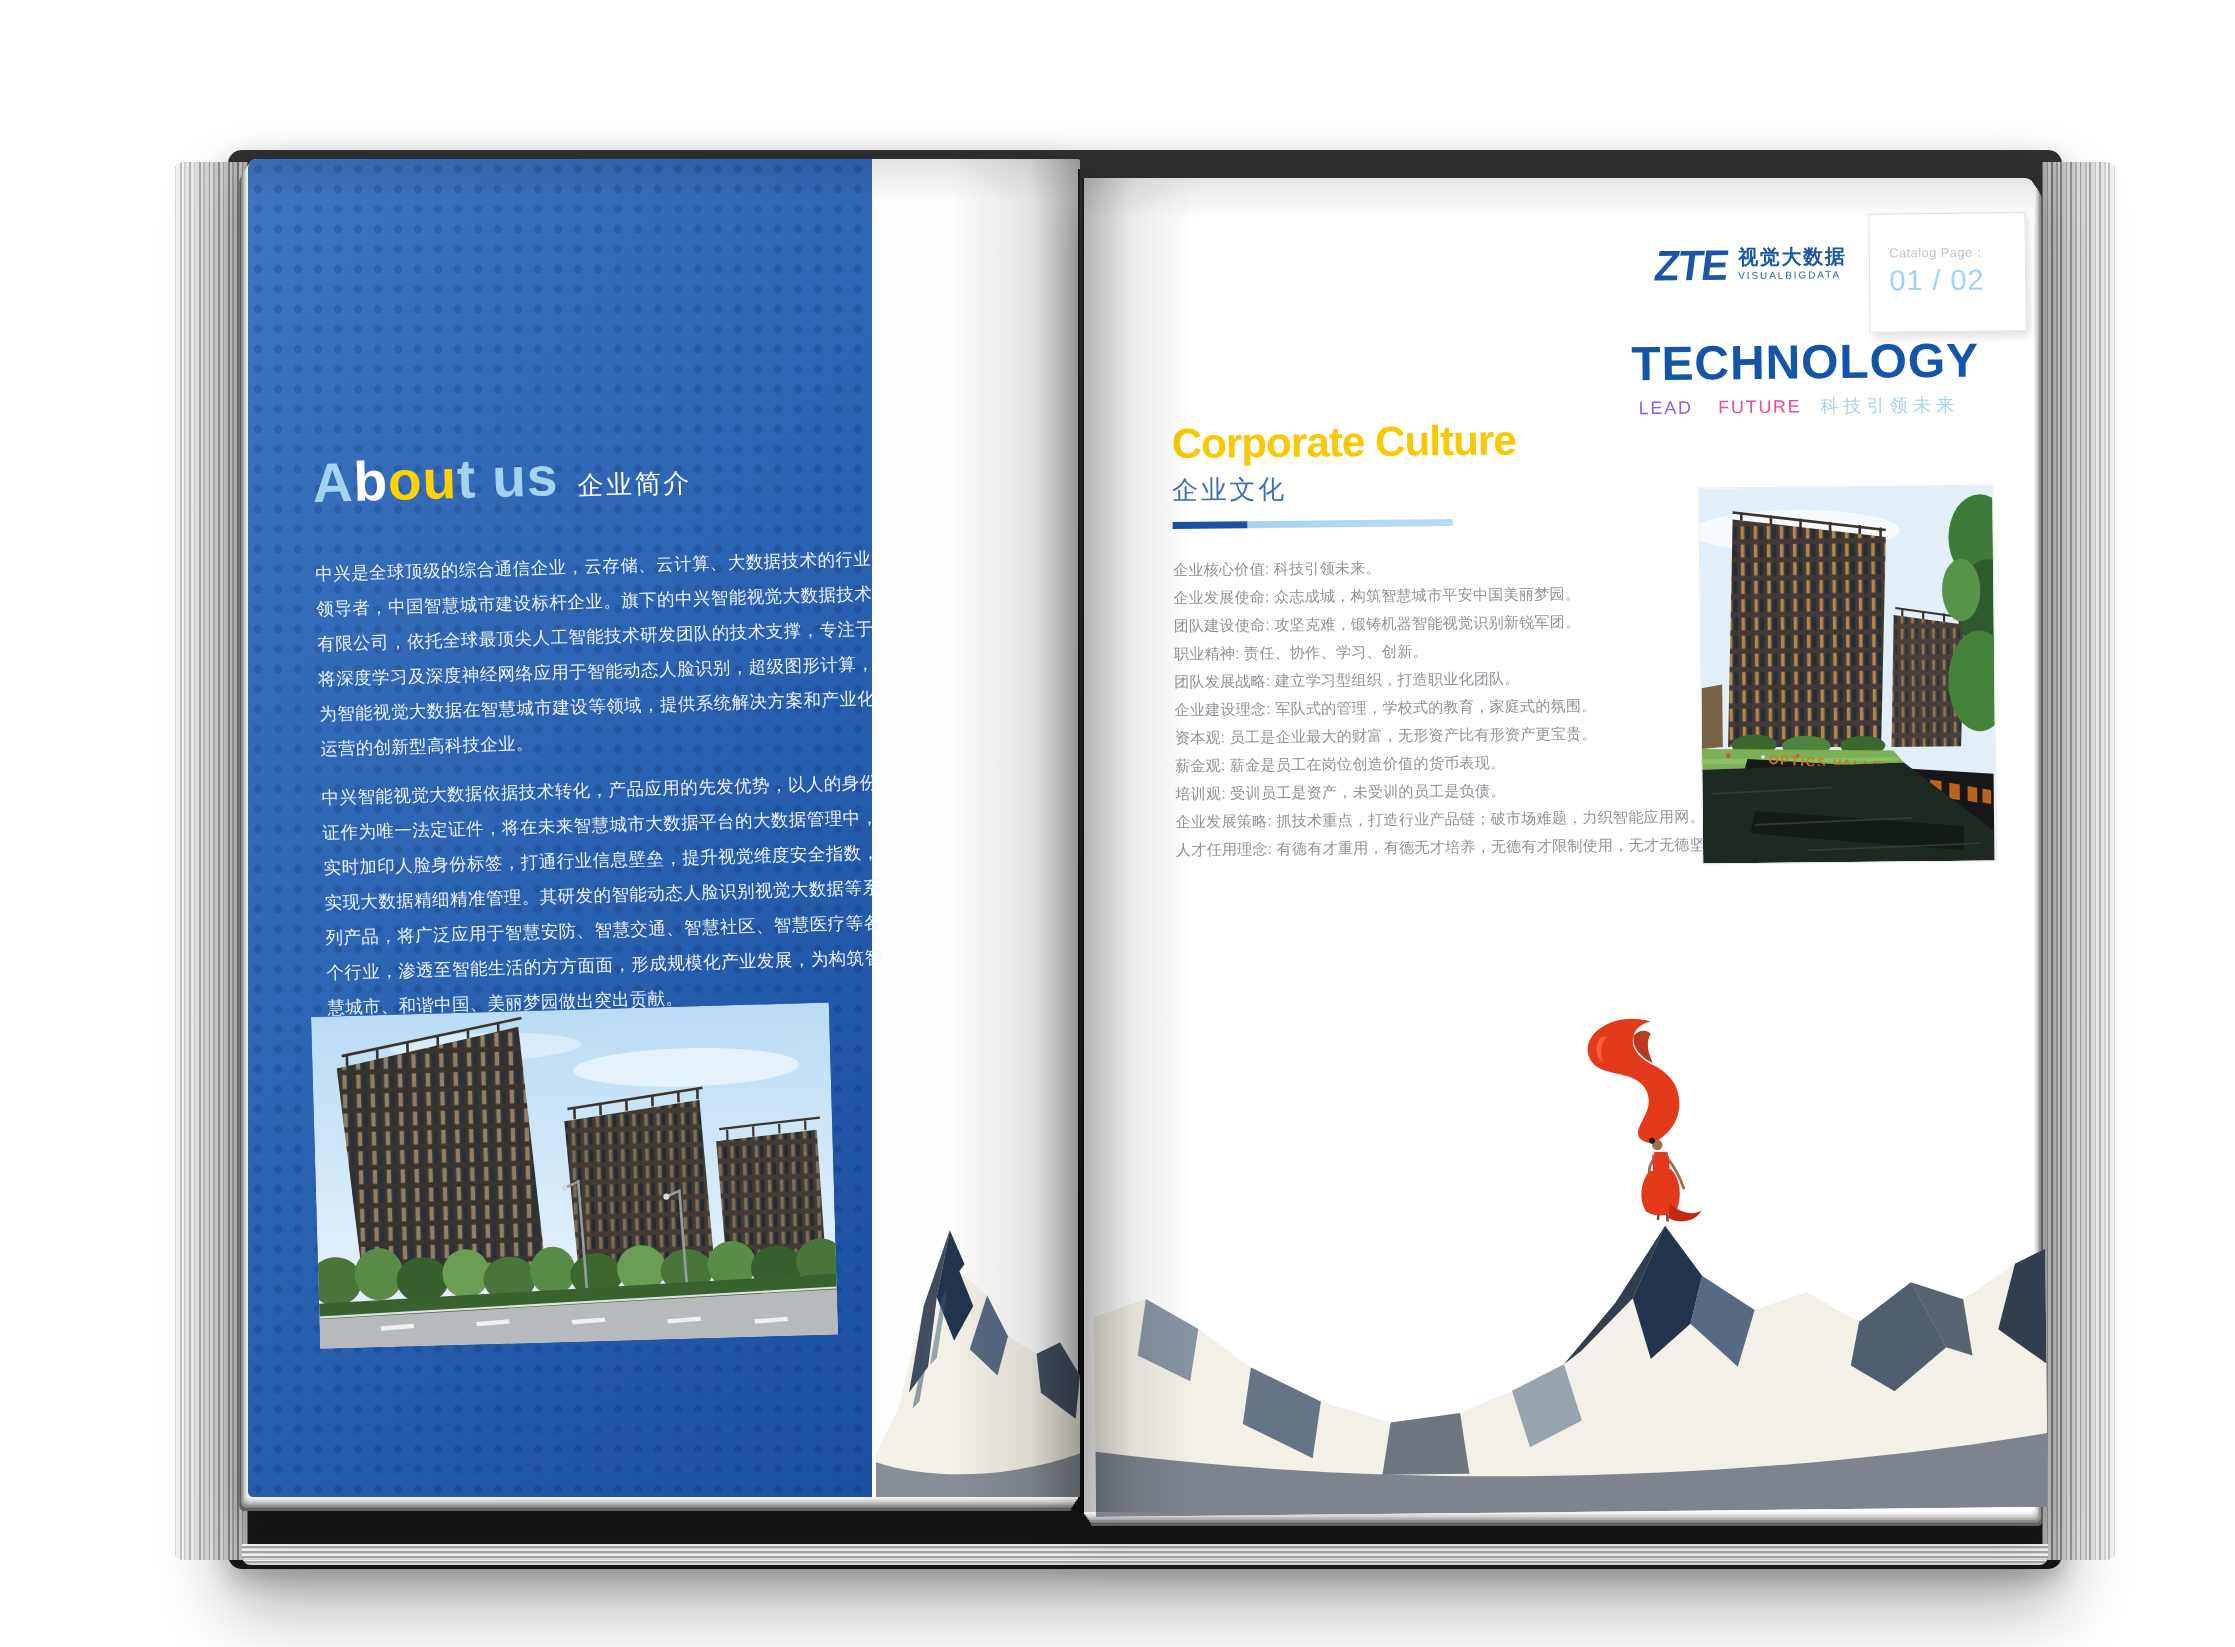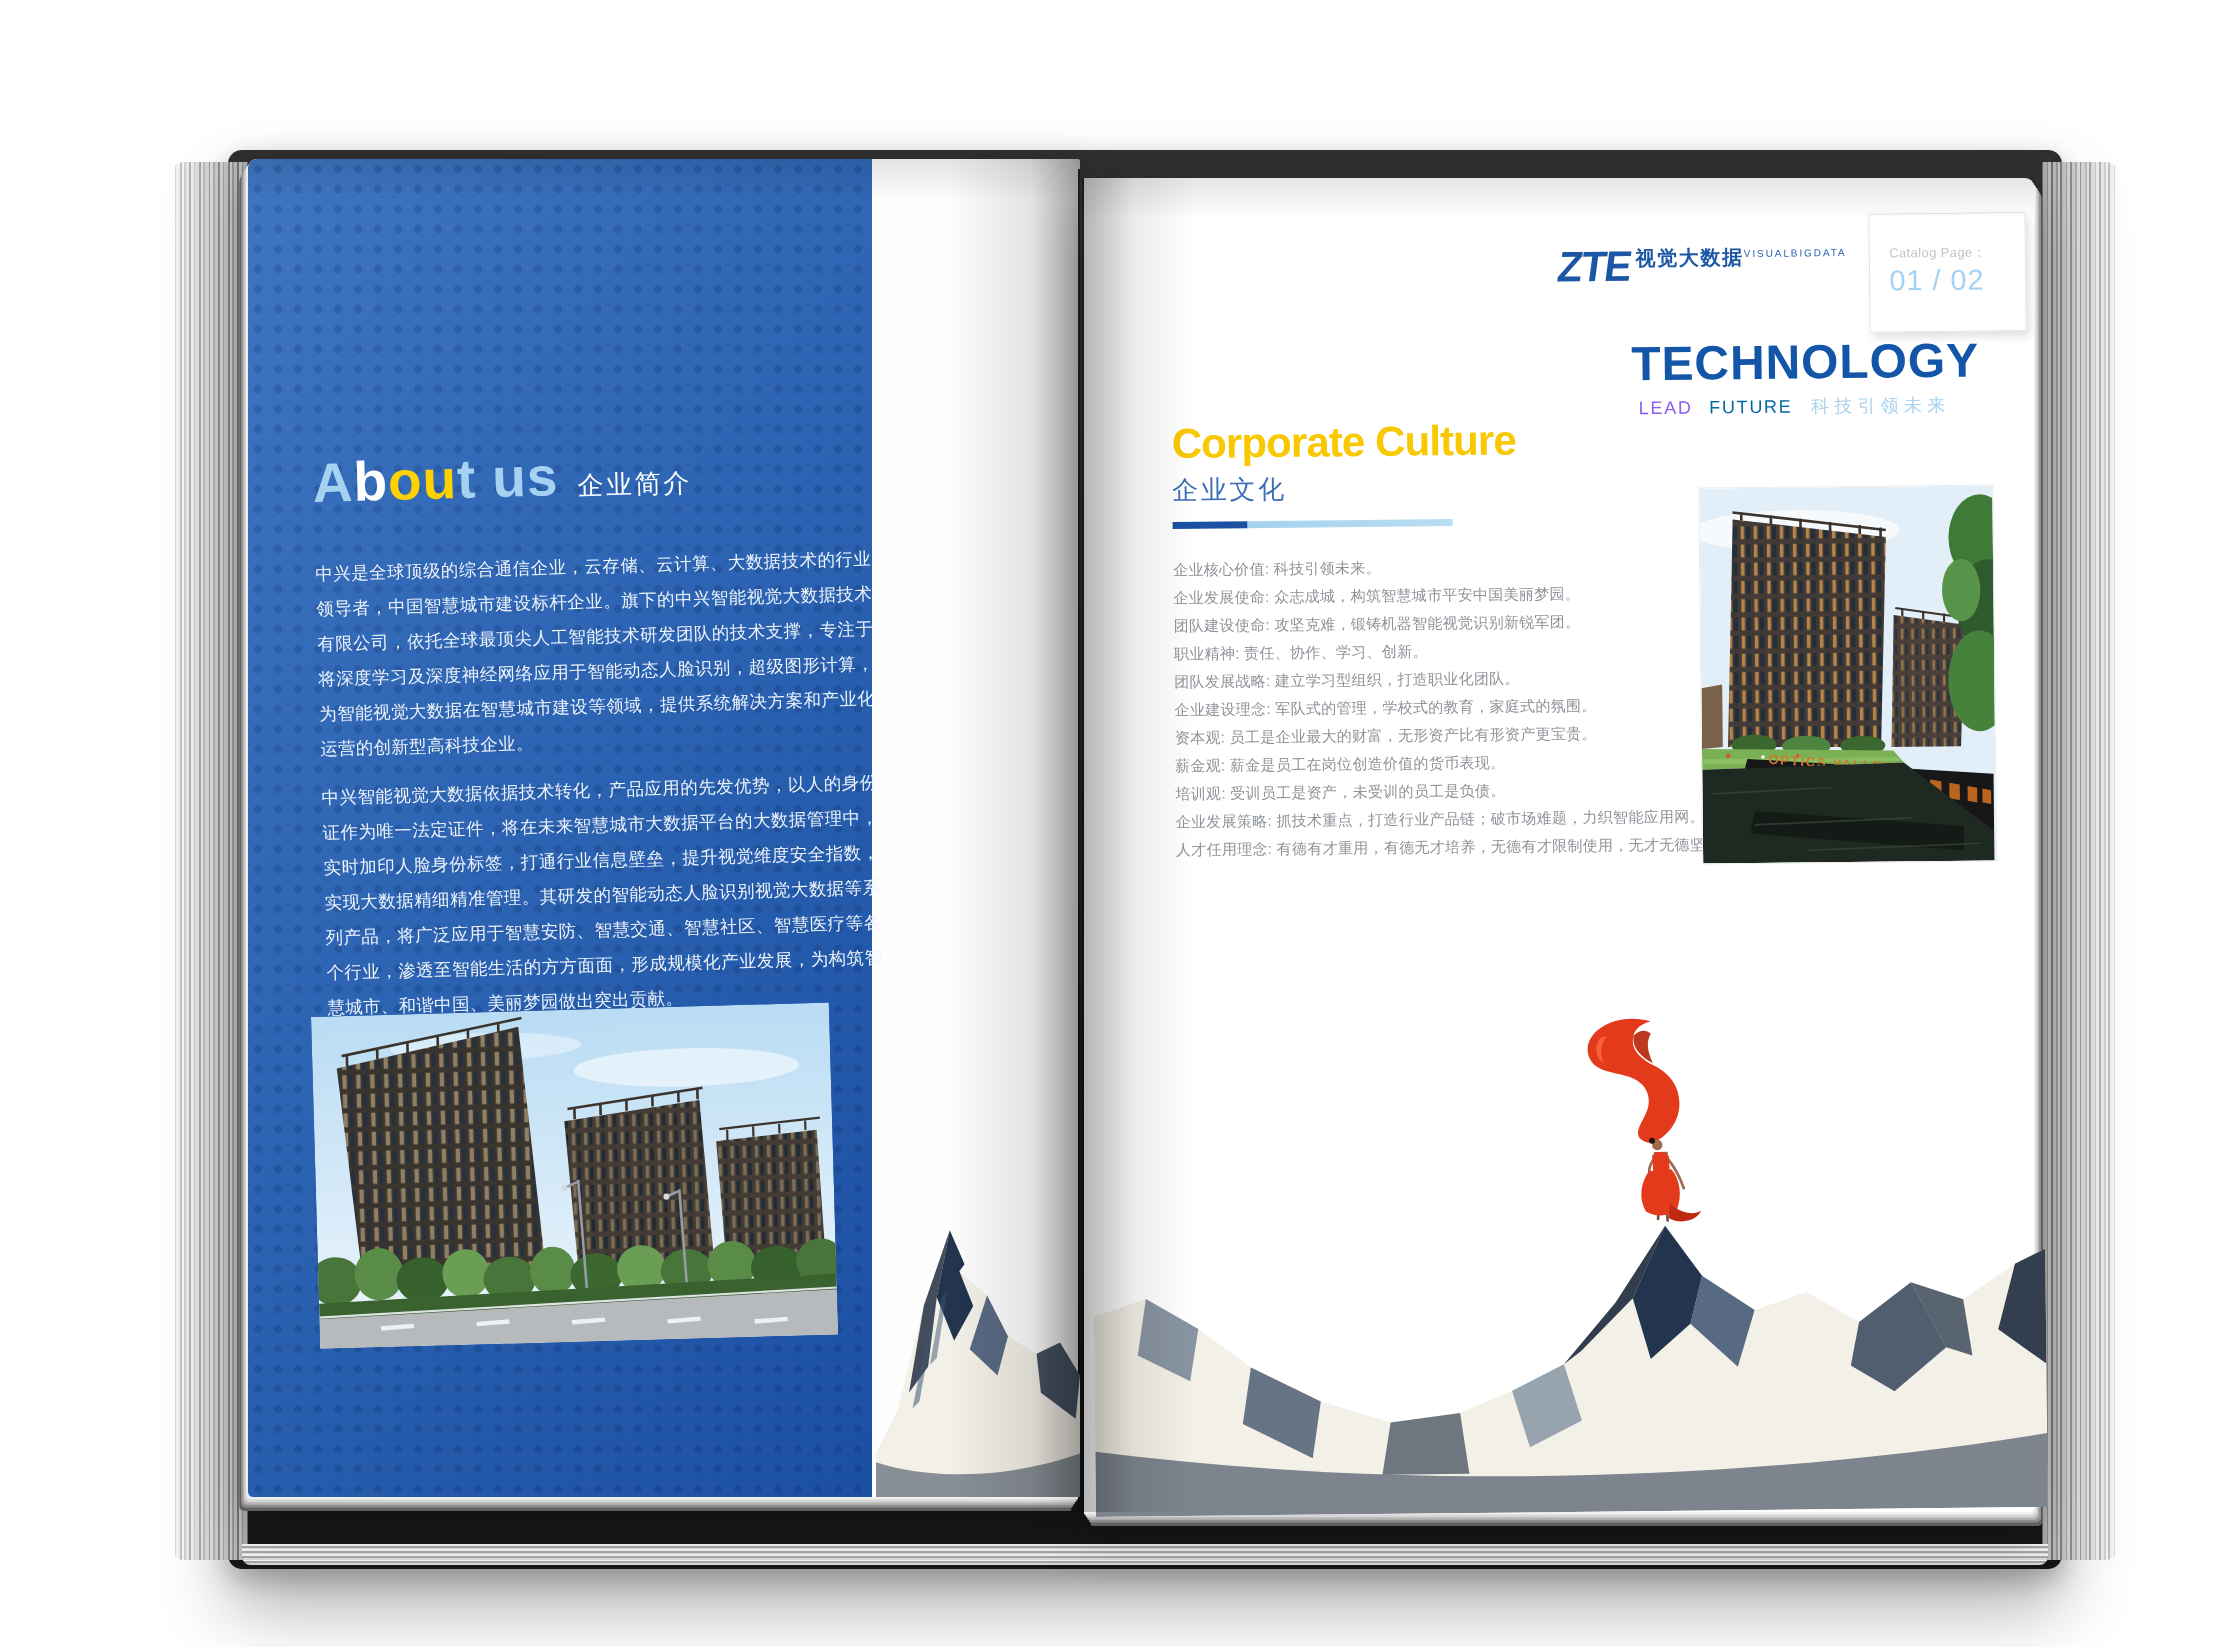--- a/index.html
+++ b/index.html
@@ -65,34 +65,34 @@
   .about-p2{margin-top:14px;}
   .photo-left{position:absolute;left:63px;top:858px;width:518px;height:332px;transform:rotate(-1.6deg);transform-origin:0 0;overflow:hidden;}
   .photo-left svg{display:block;width:100%;height:100%;}
   .mountains-left{position:absolute;right:0;bottom:0;width:204px;height:304px;z-index:5;}
   .mountains-left svg{display:block;width:100%;height:100%;}
   
   .rp{position:absolute;inset:0;transform:rotate(-0.6deg);transform-origin:50% 0;}
   .brand-row{position:absolute;top:39px;right:8.7px;display:flex;align-items:flex-start;}
   .zte-logo{margin-top:31px;display:flex;align-items:flex-start;padding-right:22.6px;}
   .zte-word{font-size:41px;font-weight:800;color:#1c57a5;letter-spacing:-1.7px;transform:skewX(-8deg) scaleY(1.04);line-height:.95;}
-  .zte-side{margin-left:5px;display:flex;flex-direction:row;}
+  .zte-side{margin-left:11px;display:flex;flex-direction:column;}
   .zte-cn{font-size:20px;font-weight:bold;color:#1c57a5;letter-spacing:1.7px;line-height:1.1;}
   .zte-en{font-size:10px;color:#2a63ae;letter-spacing:1.9px;margin-top:1.7px;}
   .catalog-card{
     width:136px;height:87px;background:#ffffff;border:0.9px solid #e3e3e3;
     box-shadow:3.5px 5.2px 8.7px rgba(0,0,0,.12);
     padding:29.5px 0 0 19px;box-sizing:content-box;
   }
   .catalog-label{font-size:13px;color:#c2c6ca;letter-spacing:0.4px;}
   .catalog-value{font-size:29px;color:#a3d2f2;margin-top:2.6px;letter-spacing:0.9px;}
   .tech-block{position:absolute;top:163px;right:57px;}
   .tech-title{margin:0;font-size:48px;line-height:1;font-weight:bold;color:#1356a8;letter-spacing:0.9px;}
   .tech-sub{margin-top:7.8px;padding-left:7px;font-size:18px;letter-spacing:1.7px;white-space:nowrap;}
-  .tech-lead{color:#8b5cf6;} .tech-future{color:#0369a1;margin-left:10px;}
+  .tech-lead{color:#8b5cf6;} .tech-future{color:#ec4899;margin-left:19px;}
   .tech-cn{color:#a9d2ee;margin-left:12px;letter-spacing:5.2px;}
   .section-head{position:absolute;left:87px;top:240px;}
   .sec-en{margin:0;font-size:42px;line-height:1.05;font-weight:bold;color:#f9c800;letter-spacing:-0.9px;}
   .sec-cn{font-size:26px;color:#3e6eb4;margin-top:7px;letter-spacing:2.6px;}
   .sec-bar{margin-top:14px;display:flex;height:7px;width:280px;}
   .sec-bar .b1{width:75px;background:#1b50a2;}
   .sec-bar .b2{flex:1;background:linear-gradient(to right,#a6d2ee,#b9ddf2);}
   .culture-list{position:absolute;left:87px;top:374px;margin:0;padding:0;list-style:none;width:678px;}
   .culture-list li{font-size:15px;line-height:28px;color:#8e9399;letter-spacing:0.3px;white-space:nowrap;}
   .photo-right{position:absolute;left:613px;top:311px;width:293px;height:375px;border:0.9px solid #ececec;overflow:hidden;}

